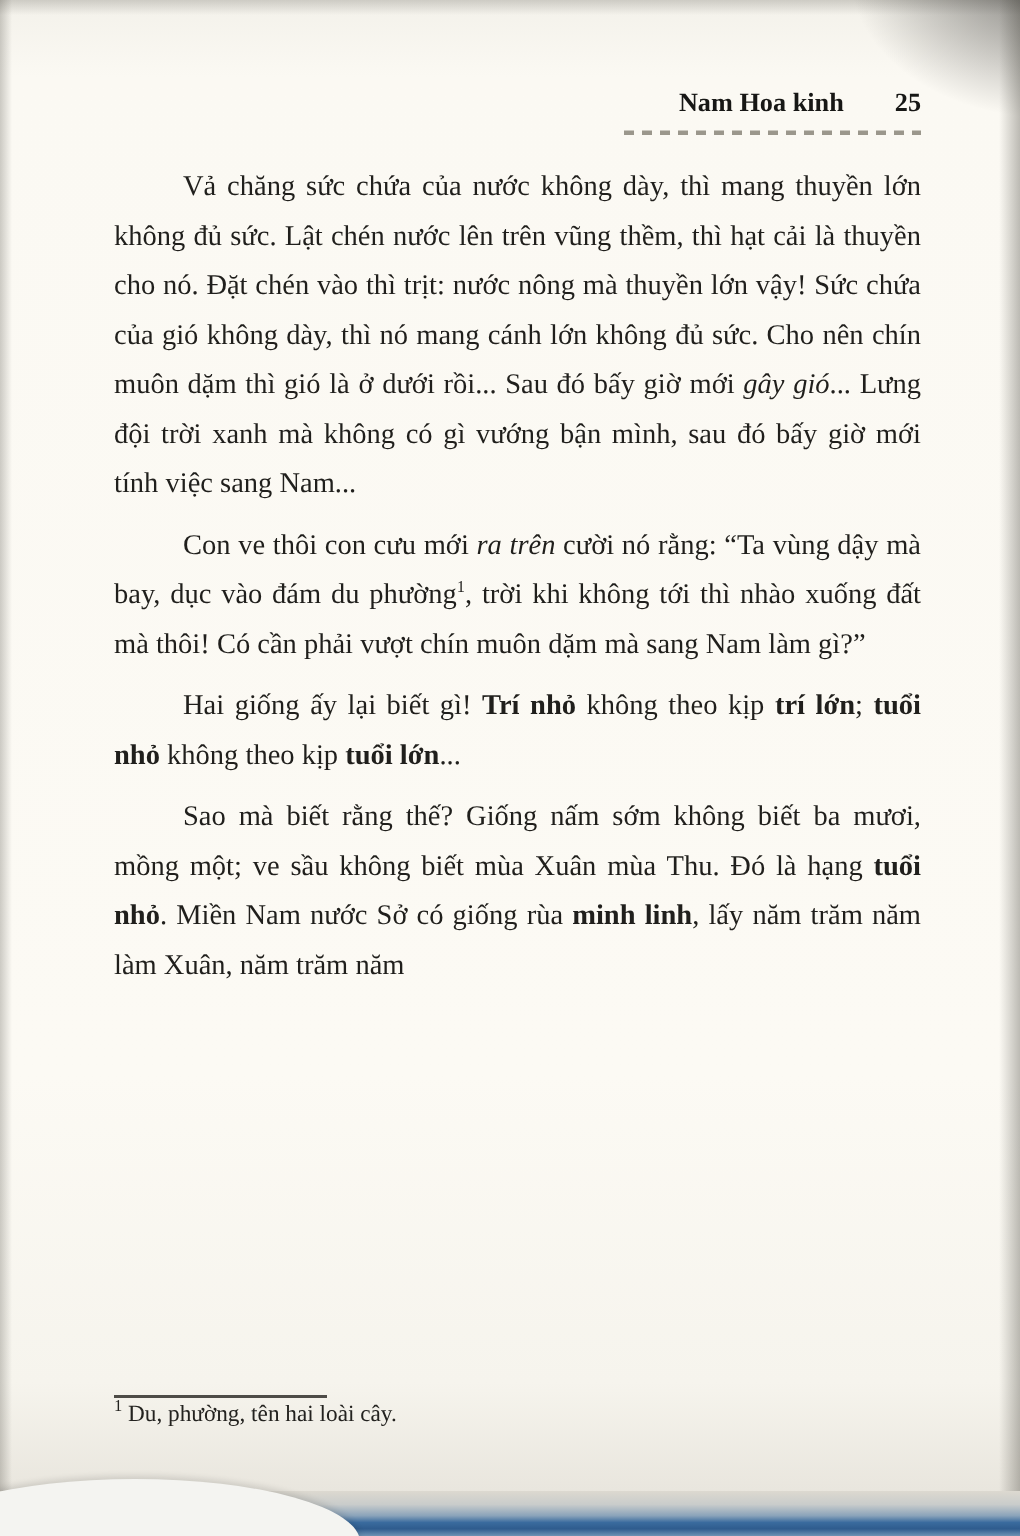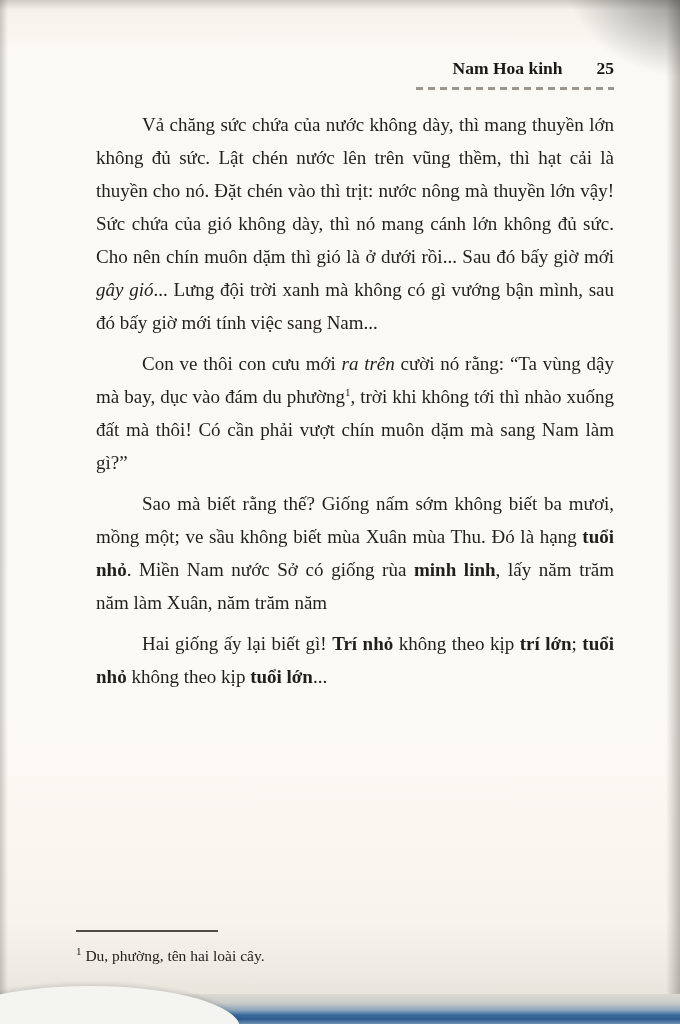--- a/index.html
+++ b/index.html
@@ -21,36 +21,36 @@
     background:linear-gradient(180deg,rgba(70,68,60,.22),rgba(70,68,60,0));}
   .corner-tr{position:absolute;top:-18px;right:-18px;width:150px;height:110px;
     background:radial-gradient(ellipse at 100% 0%,rgba(45,44,42,.6),rgba(45,44,42,0) 62%);}
   
   .bottom-edge{position:absolute;left:0;right:0;bottom:0;height:30px;
     background:linear-gradient(180deg,#ddd9d0 0%,#c9cccb 30%,#8aa3ba 55%,#3a6b9e 70%,#2f5c8e 84%,#6e93b4 100%);}
   .bottom-curve{position:absolute;left:-60px;bottom:-46px;width:300px;height:84px;
     background:#f4f4f1;border-radius:50%;box-shadow:0 -2px 4px rgba(0,0,0,.12);}
 
   
-  .content{position:absolute;left:76px;right:66px;top:58px;color:#1f1e1b;margin-left:20px;}
+  .content{position:absolute;left:76px;right:66px;top:58px;color:#1f1e1b;}
   .header{display:flex;justify-content:flex-end;align-items:baseline;gap:34px;
     font-weight:bold;font-size:17.5px;color:#171715;}
   .dashes{margin-top:8px;margin-left:auto;width:198px;height:3px;
     background:repeating-linear-gradient(90deg,#9b978c 0 7px,transparent 7px 12px);}
   .body-text{margin-top:18px;font-size:19px;line-height:33px;text-align:justify;color:#201f1c;}
   .body-text p{margin:0;}
   .body-text p.indent{text-indent:46px;}
   .body-text p + p{margin-top:8px;}
   .body-text em{}
   .body-text strong{font-weight:bold;}
   sup{font-size:11px;line-height:0;vertical-align:super;}
   
   .footnote{position:absolute;left:76px;right:66px;top:930px;color:#23221f;}
   .fn-rule{width:142px;height:2px;background:#4e4c47;}
-  .fn-text{margin-top:13px;font-size:15.5px;line-height:22px;}
+  .fn-text{font-size:15.5px;line-height:22px;}
 </style>
 </head>
 <body>
 
 <div class="stage">
   <div class="page"></div>
   <div class="edge-left"></div>
   <div class="edge-top"></div>
   <div class="corner-tr"></div>
   <div class="edge-right"></div>
@@ -60,22 +60,22 @@
   <div class="content">
     <div class="header">
       <span>Nam Hoa kinh</span>
       <span>25</span>
     </div>
     <div class="dashes"></div>
 
     <div class="body-text">
         <p class="indent"><span>Vả chăng sức chứa của nước không dày, thì mang thuyền lớn không đủ sức. Lật chén nước lên trên vũng thềm, thì hạt cải là thuyền cho nó. Đặt chén vào thì trịt: nước nông mà thuyền lớn vậy! Sức chứa của gió không dày, thì nó mang cánh lớn không đủ sức. Cho nên chín muôn dặm thì gió là ở dưới rồi... Sau đó bấy giờ mới </span><em>gây gió</em><span>... Lưng đội trời xanh mà không có gì vướng bận mình, sau đó bấy giờ mới tính việc sang Nam...</span></p>
         <p class="indent"><span>Con ve thôi con cưu mới </span><em>ra trên</em><span> cười nó rằng: “Ta vùng dậy mà bay, dục vào đám du phường</span><sup>1</sup><span>, trời khi không tới thì nhào xuống đất mà thôi! Có cần phải vượt chín muôn dặm mà sang Nam làm gì?”</span></p>
+        <p class="indent"><span>Hai giống ấy lại biết gì! </span><strong>Trí nhỏ</strong><span> không theo kịp </span><strong>trí lớn</strong><span>; </span><strong>tuổi nhỏ</strong><span> không theo kịp </span><strong>tuổi lớn</strong><span>...</span></p>
         <p class="indent"><span>Sao mà biết rằng thế? Giống nấm sớm không biết ba mươi, mồng một; ve sầu không biết mùa Xuân mùa Thu. Đó là hạng </span><strong>tuổi nhỏ</strong><span>. Miền Nam nước Sở có giống rùa </span><strong>minh linh</strong><span>, lấy năm trăm năm làm Xuân, năm trăm năm</span></p>
-        <p class="indent"><span>Hai giống ấy lại biết gì! </span><strong>Trí nhỏ</strong><span> không theo kịp </span><strong>trí lớn</strong><span>; </span><strong>tuổi nhỏ</strong><span> không theo kịp </span><strong>tuổi lớn</strong><span>...</span></p>
       </div>
   </div>
 
   <div class="footnote">
     <div class="fn-rule"></div>
     <div class="fn-text"><sup>1</sup><span> Du, phường, tên hai loài cây.</span></div>
   </div>
 </div>
 
 </body></html>

